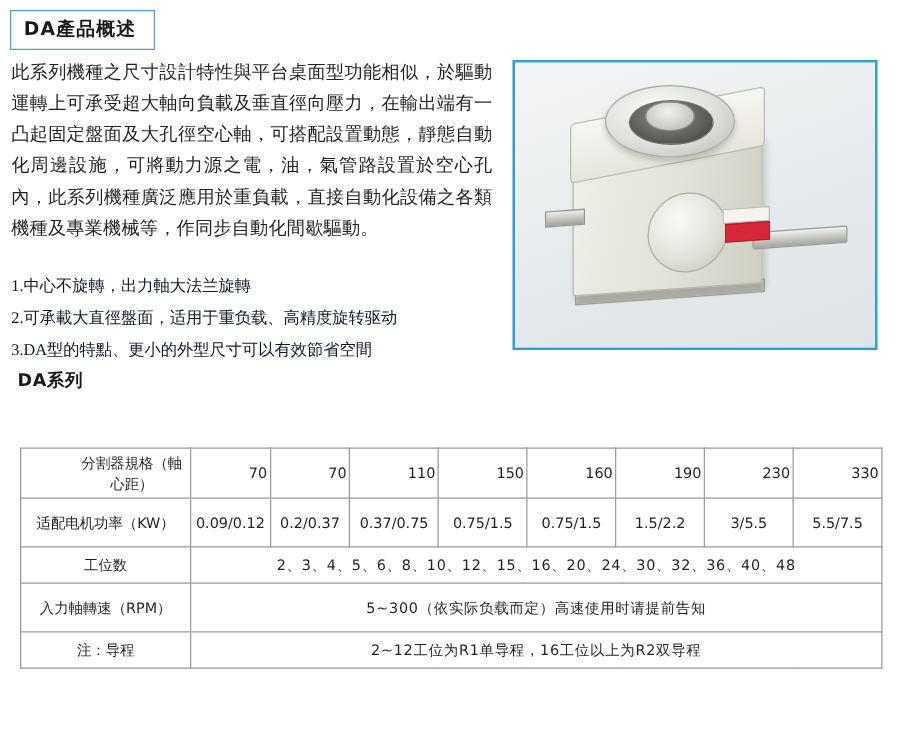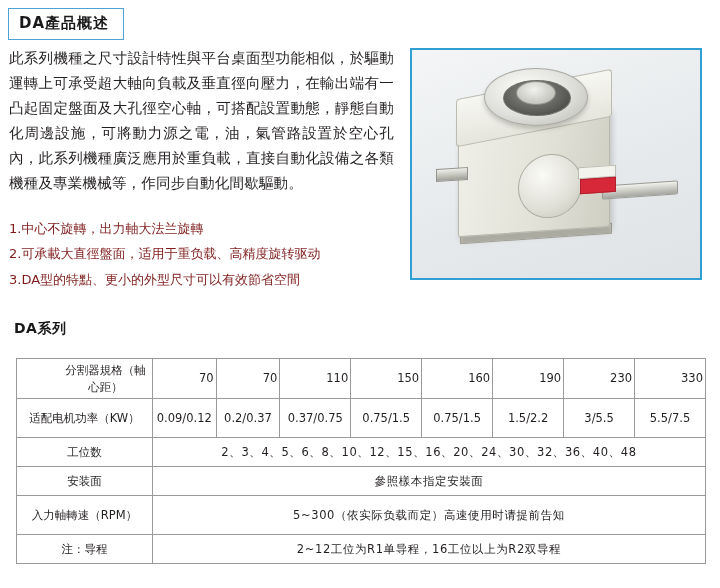--- a/index.html
+++ b/index.html
@@ -49,21 +49,22 @@
     color: #231f20;
   }
 
   .bullets {
     position: absolute;
     left: 9px;
     top: 216px;
     width: 400px;
     font-size: 13px;
     line-height: 1.95;
-    color: #7f1d1d;
+    color: #0f172a;
+    font-family: Liberation Serif, serif;
   }
   .bullets .b-line {
     white-space: nowrap;
   }
 
   
   .photo-frame {
     position: absolute;
     left: 410px;
     top: 48px;
@@ -197,21 +198,21 @@
     height: 9px;
     background: linear-gradient(180deg, #d8d7cd 0%, #b5b4aa 100%);
     border: 1px solid #a6a59b;
     transform: skewY(-4deg);
   }
 
   
   .series-title {
     position: absolute;
     left: 14px;
-    top: 320px;
+    top: 296px;
     font-size: 14px;
     font-weight: bold;
     letter-spacing: 0.5px;
     color: #1a1a1a;
   }
 
   
   .spec-table {
     position: absolute;
     left: 16px;
@@ -296,24 +297,20 @@
         <td>0.75/1.5</td>
         <td>0.75/1.5</td>
         <td>1.5/2.2</td>
         <td>3/5.5</td>
         <td>5.5/7.5</td>
       </tr>
       <tr class="r3">
         <td class="rowhead">工位数</td>
         <td class="wide" colspan="8">2、3、4、5、6、8、10、12、15、16、20、24、30、32、36、40、48</td>
       </tr>
-      <tr class="r4">
-        <td class="rowhead">安装面</td>
-        <td class="wide" colspan="8">參照樣本指定安裝面</td>
-      </tr>
       <tr class="r5">
         <td class="rowhead">入力軸轉速（RPM）</td>
         <td class="wide" colspan="8">5~300（依实际负载而定）高速使用时请提前告知</td>
       </tr>
       <tr class="r6">
         <td class="rowhead">注：导程</td>
         <td class="wide" colspan="8">2~12工位为R1单导程，16工位以上为R2双导程</td>
       </tr>
     </tbody>
   </table>

